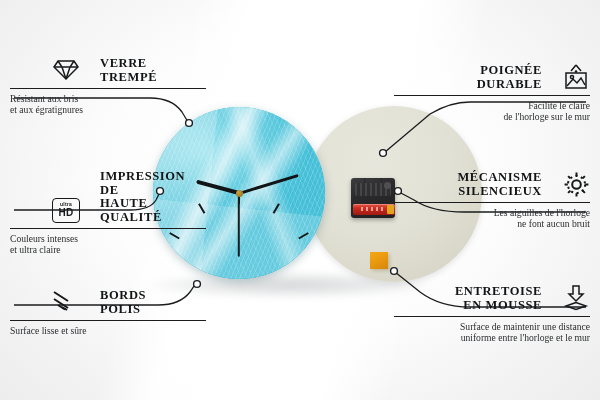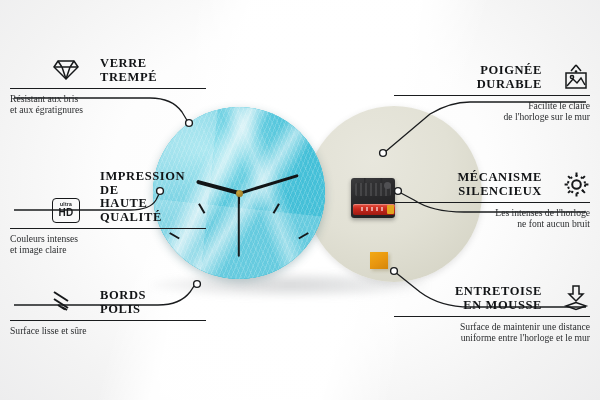--- a/index.html
+++ b/index.html
@@ -380,21 +380,21 @@
         </span>
       </span>
       <span class="callout-title">
         <span>IMPRESSION DE</span><br>
         <span>HAUTE QUALITÉ</span>
       </span>
     </div>
     <div class="callout-rule"></div>
     <div class="callout-desc">
       <span>Couleurs intenses</span><br>
-      <span>et image claire</span>
+      <span>et ultra claire</span>
     </div>
   </div>
 
   <div class="callout callout-left" style="top:288px">
     <div class="callout-head">
       <span class="callout-icon">
         <svg width="28" height="24" viewBox="0 0 28 24" fill="none" stroke="currentColor" stroke-width="2">
           <path d="M2,2 L16,11"></path>
           <path d="M2,9 L16,18"></path>
           <path d="M6,15 L13,19.5"></path>
@@ -445,21 +445,21 @@
           <circle cx="13.5" cy="13.5" r="8.6" stroke-dasharray="2.2 3.4"></circle>
         </svg>
       </span>
       <span class="callout-title">
         <span>MÉCANISME</span><br>
         <span>SILENCIEUX</span>
       </span>
     </div>
     <div class="callout-rule"></div>
     <div class="callout-desc">
-      <span>Les intenses de l'horloge</span><br>
+      <span>Les aiguilles de l'horloge</span><br>
       <span>ne font aucun bruit</span>
     </div>
   </div>
 
   <div class="callout callout-right" style="top:284px">
     <div class="callout-head">
       <span class="callout-icon">
         <svg width="28" height="26" viewBox="0 0 28 26" fill="none" stroke="currentColor" stroke-width="1.5">
           <path d="M11,1 h6 v8 h4 l-7,7 l-7,-7 h4 Z"></path>
           <path d="M14,17.5 L4,21 l10,3.5 L24,21 Z"></path>

